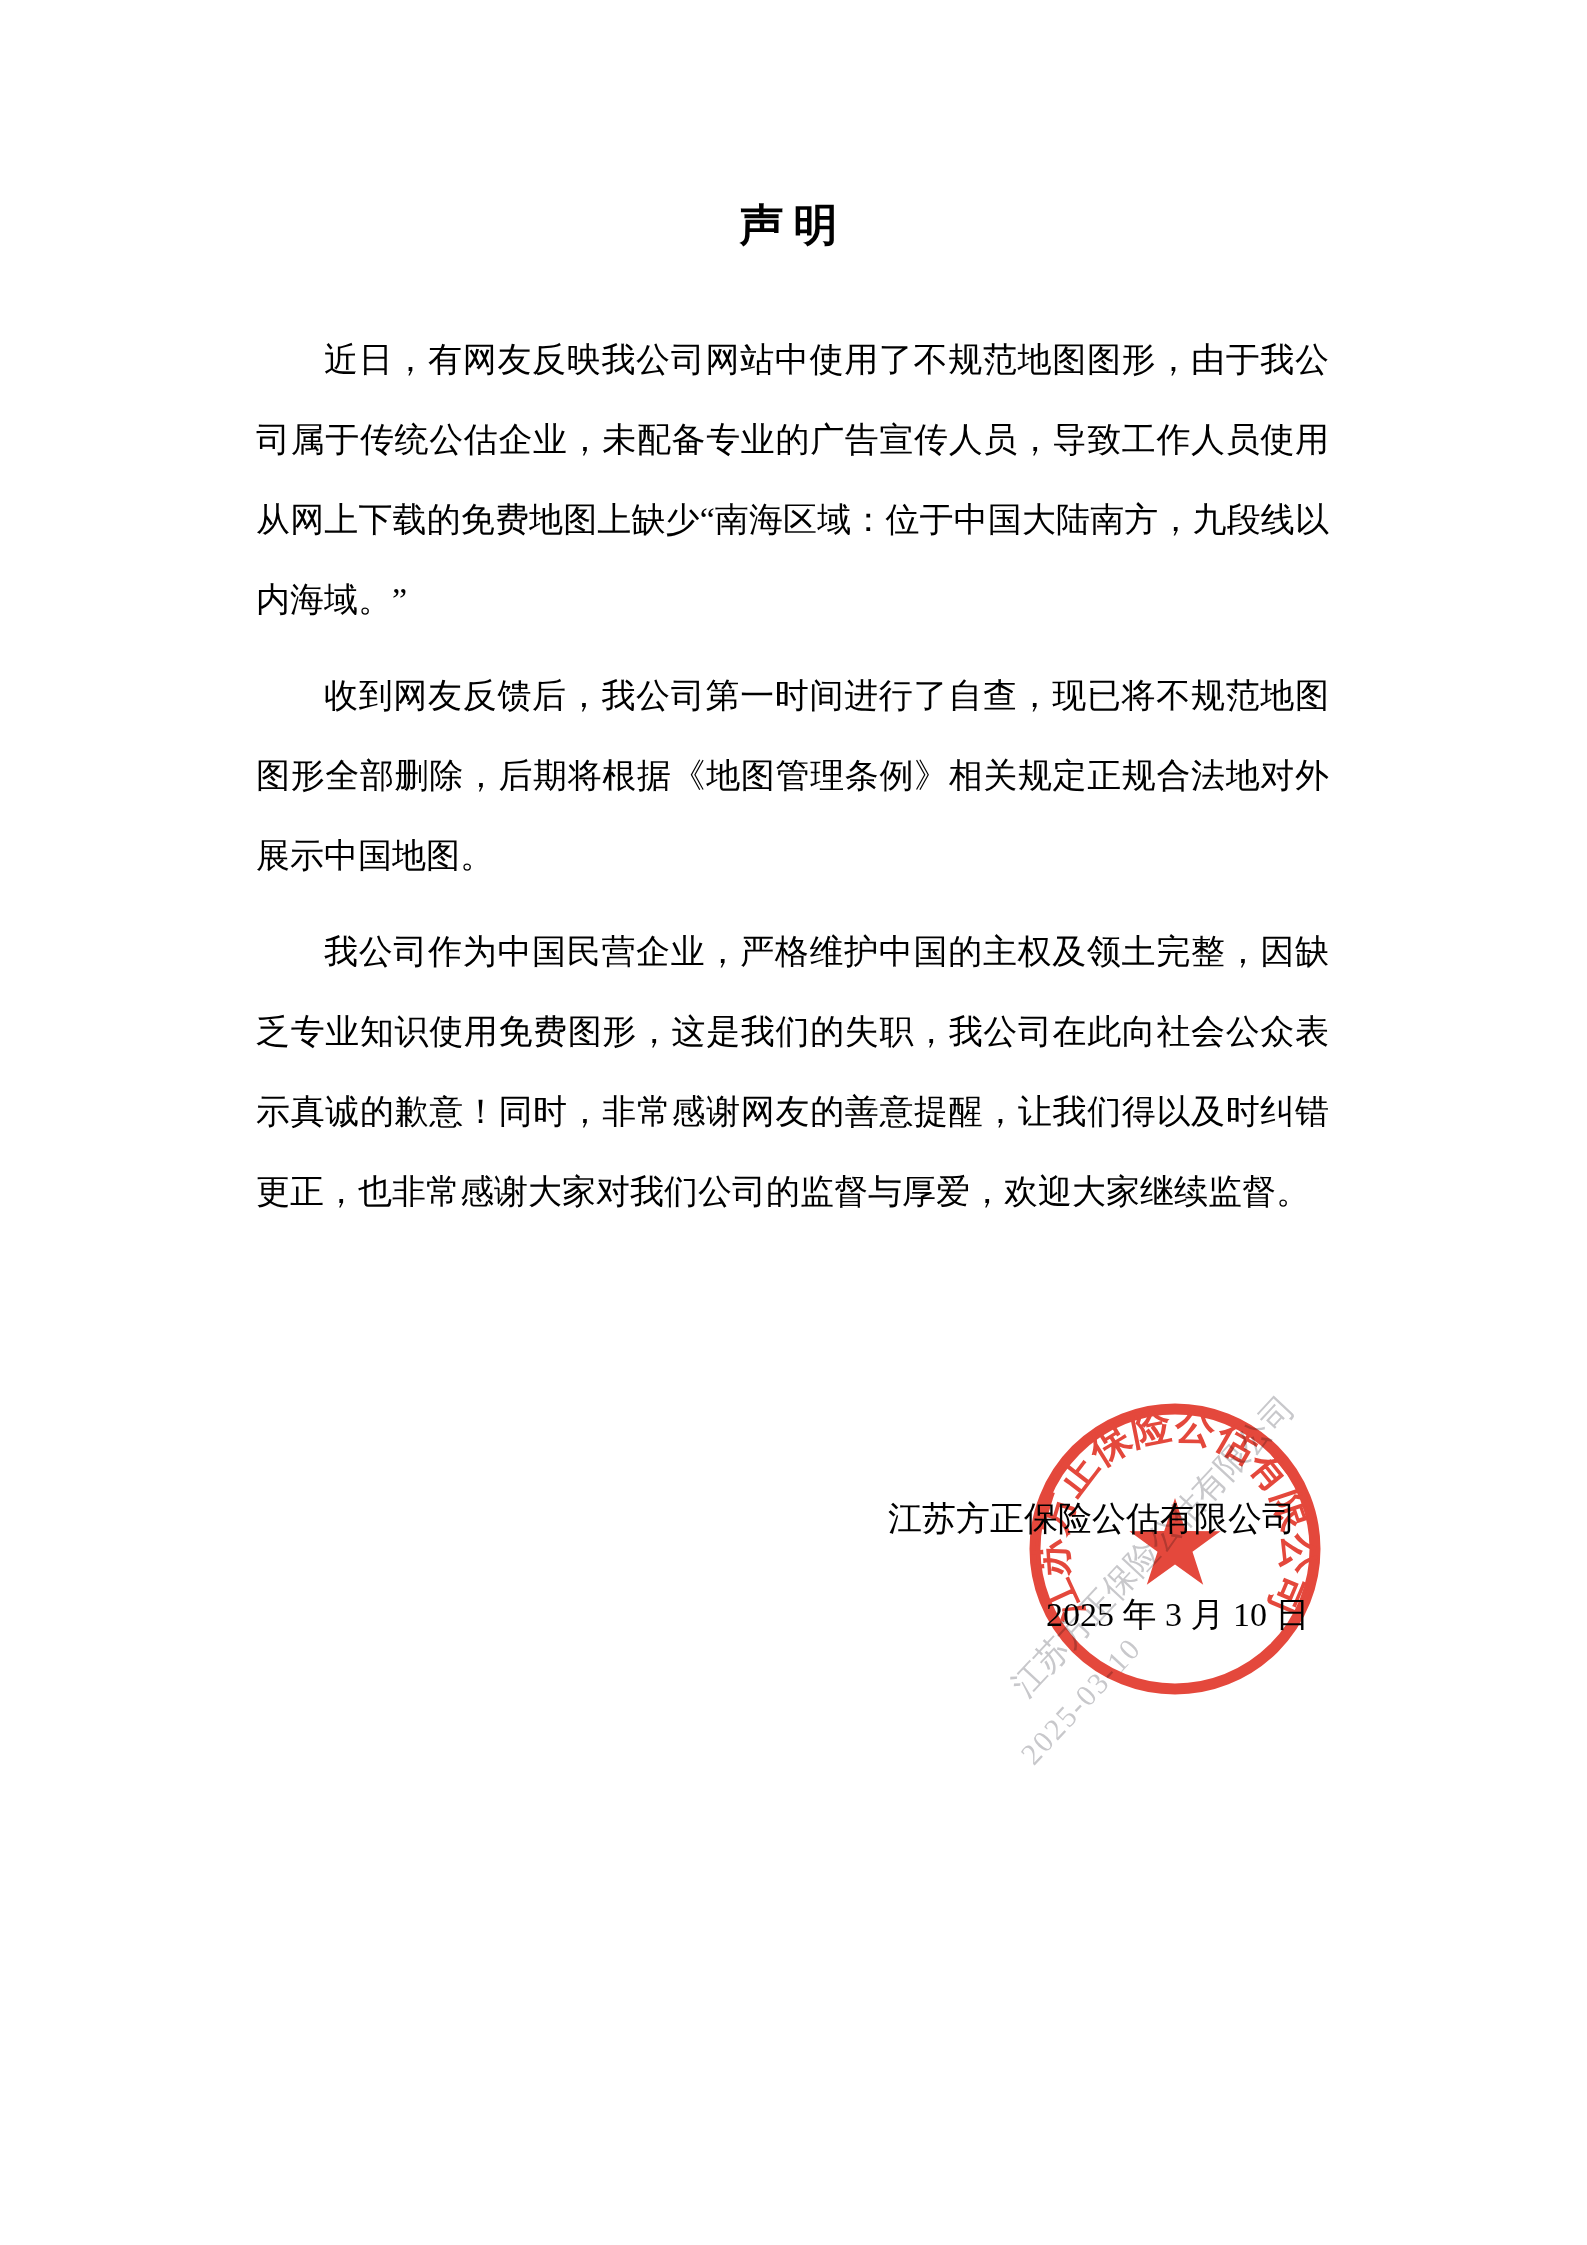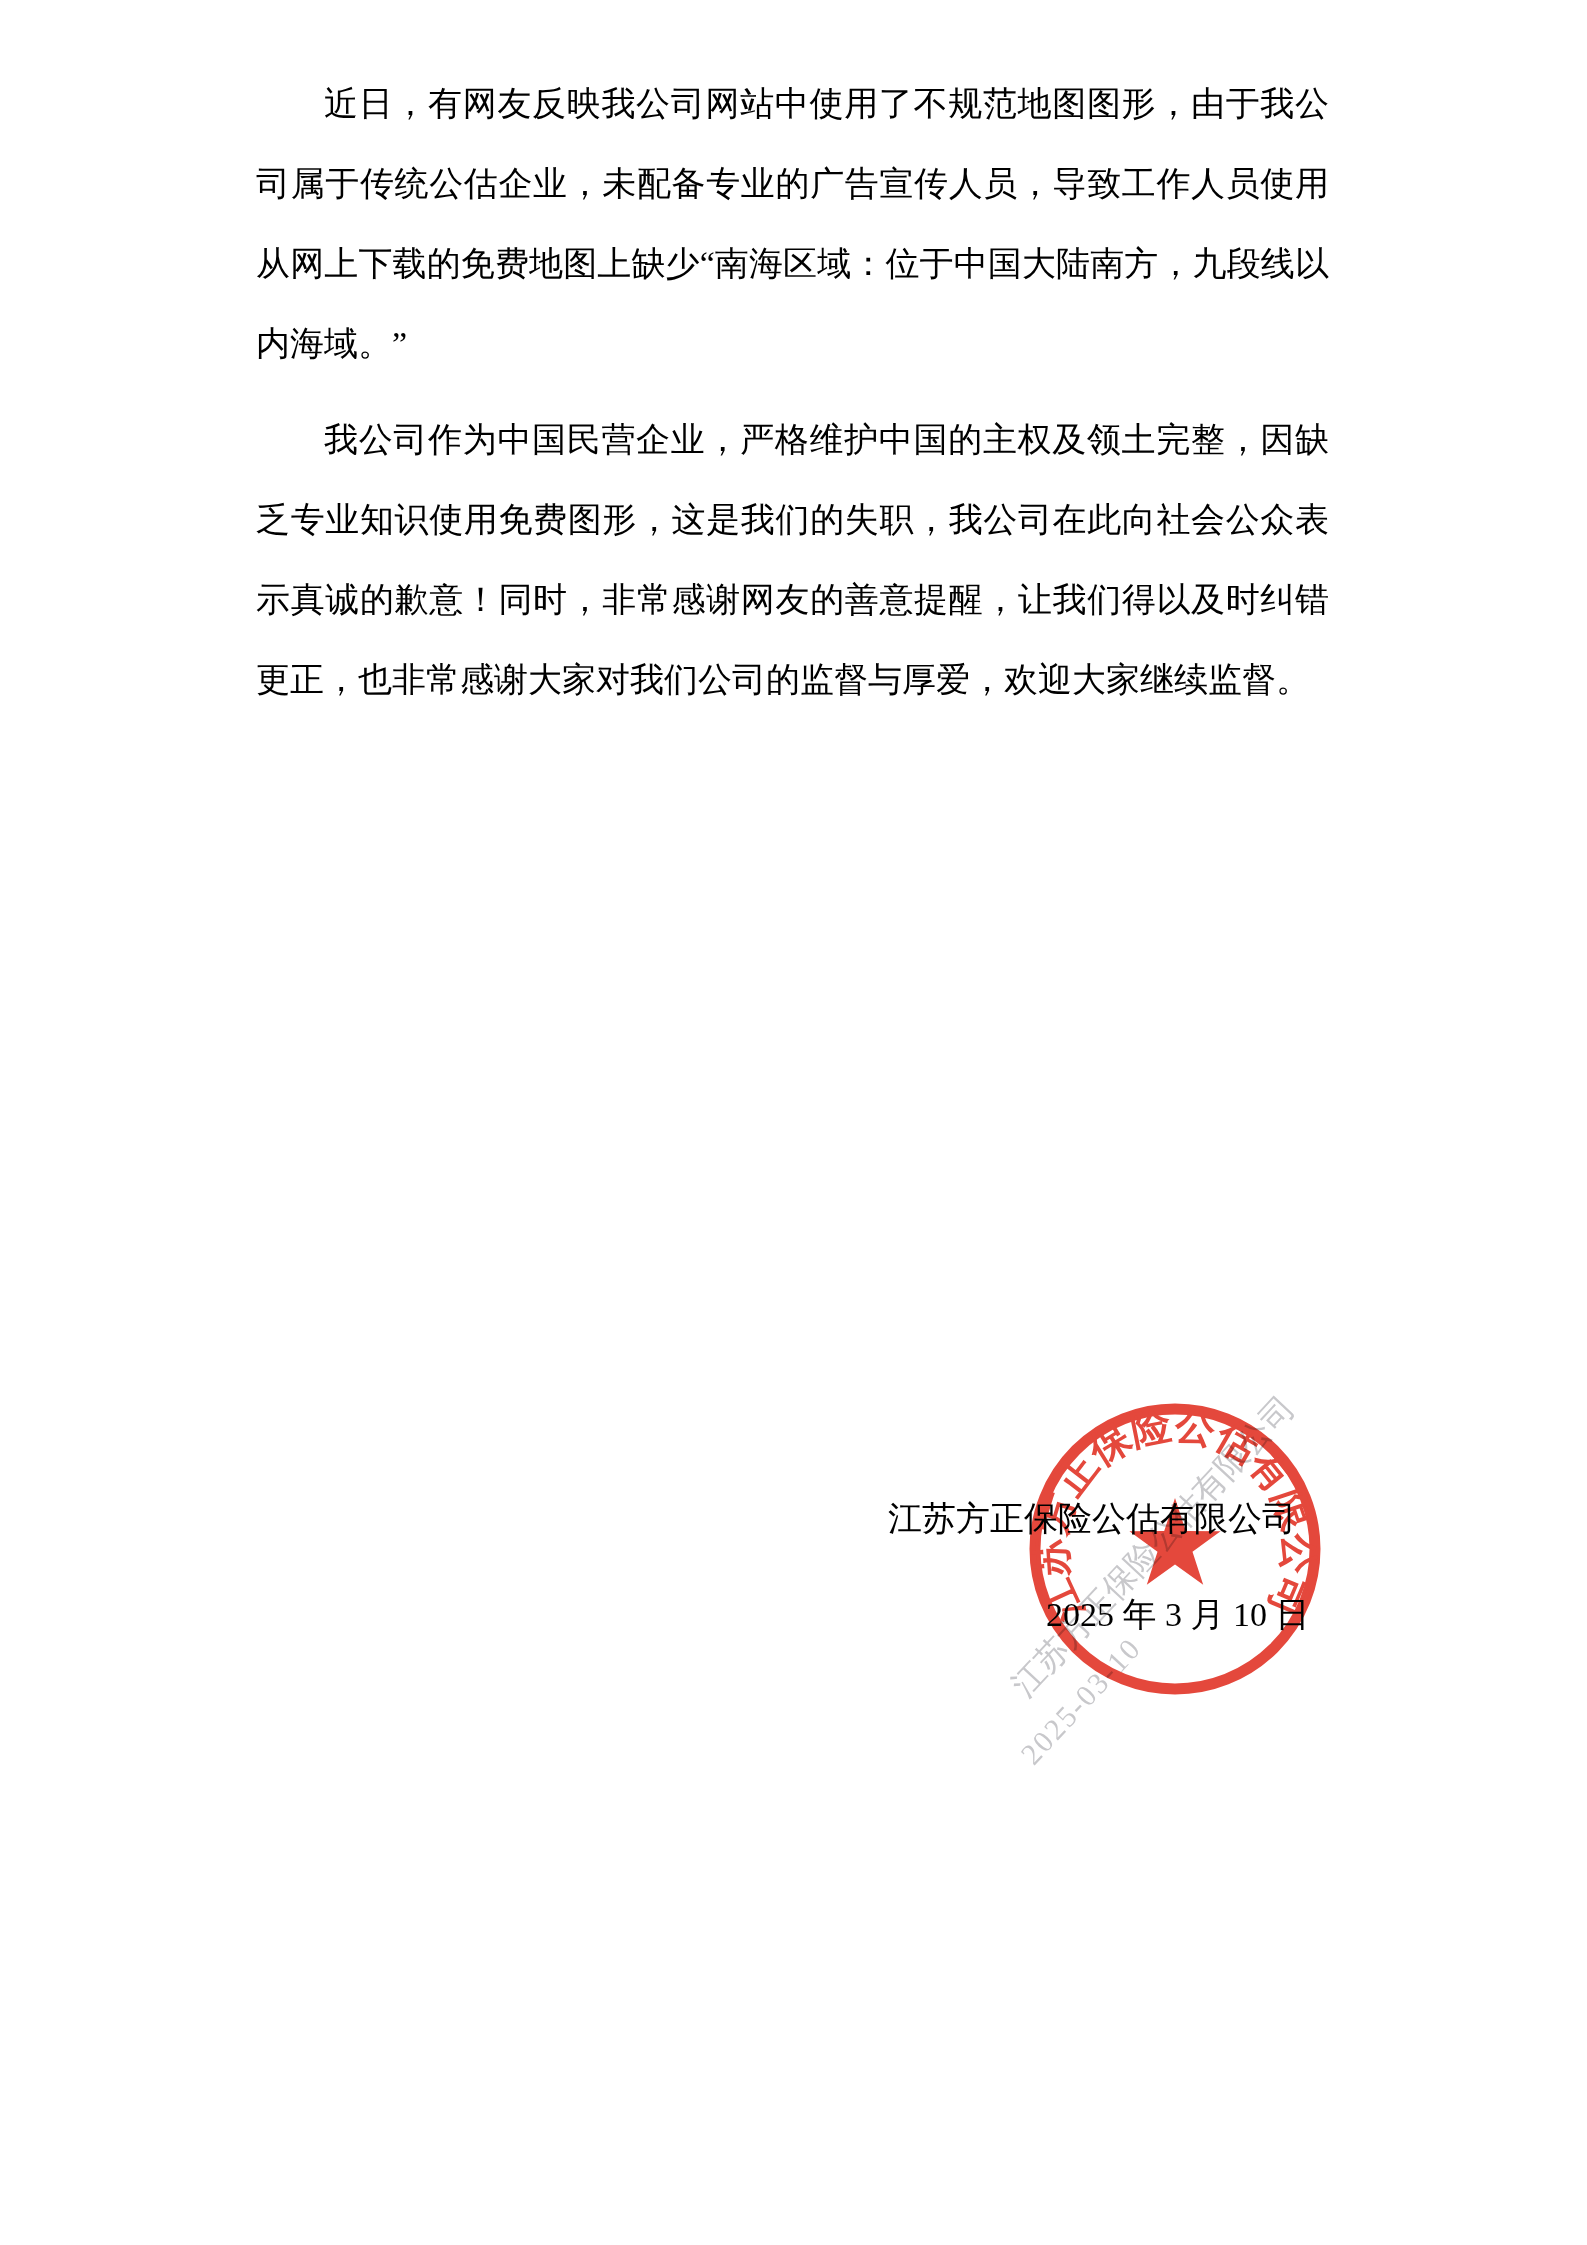--- a/index.html
+++ b/index.html
@@ -64,23 +64,25 @@
   .seal-ring-text {
     font-family: "Liberation Serif", "DejaVu Serif", serif;
     font-weight: bold;
   }
 </style>
 </head>
 <body style="--seal-red: #e2382b; --wm-gray: #9a9aa0;">
 
 <div class="page">
 
+  <h1 class="doc-title">声明</h1>
 
   <div class="body-text">
     <p>近日，有网友反映我公司网站中使用了不规范地图图形，由于我公司属于传统公估企业，未配备专业的广告宣传人员，导致工作人员使用从网上下载的免费地图上缺少“南海区域：位于中国大陆南方，九段线以内海域。”</p>
+    <p>收到网友反馈后，我公司第一时间进行了自查，现已将不规范地图图形全部删除，后期将根据《地图管理条例》相关规定正规合法地对外展示中国地图。</p>
     <p>我公司作为中国民营企业，严格维护中国的主权及领土完整，因缺乏专业知识使用免费图形，这是我们的失职，我公司在此向社会公众表示真诚的歉意！同时，非常感谢网友的善意提醒，让我们得以及时纠错更正，也非常感谢大家对我们公司的监督与厚爱，欢迎大家继续监督。</p>
   </div>
 
   <div class="sig-company">江苏方正保险公估有限公司</div>
 
   <div class="sig-date">2025 年 3 月 10 日</div>
 
   <div class="wm wm1">江苏方正保险公估有限公司</div>
 
   <div class="wm wm2">2025-03-10</div>

